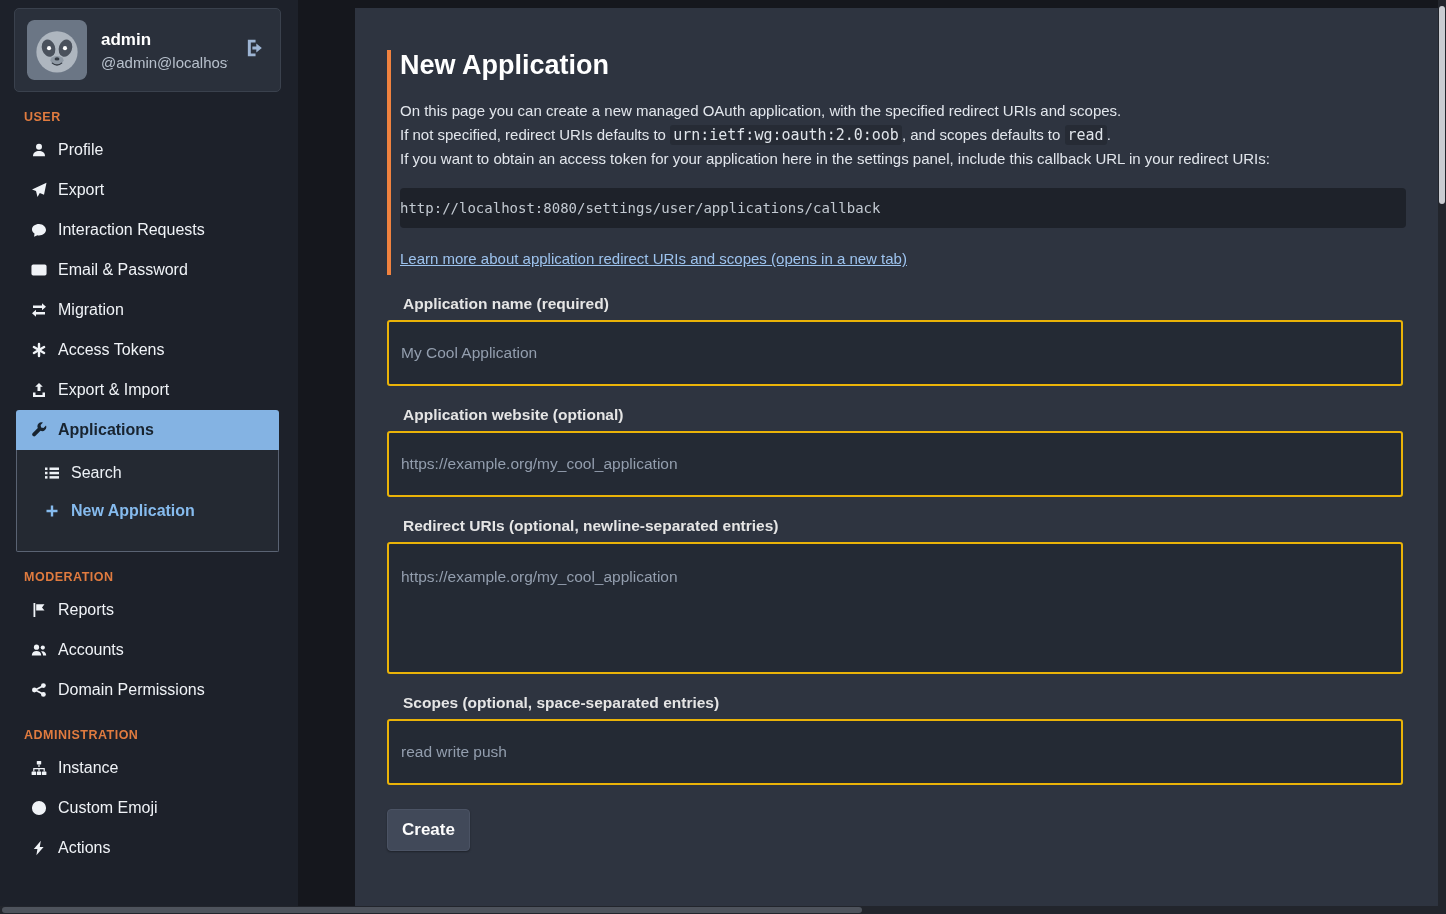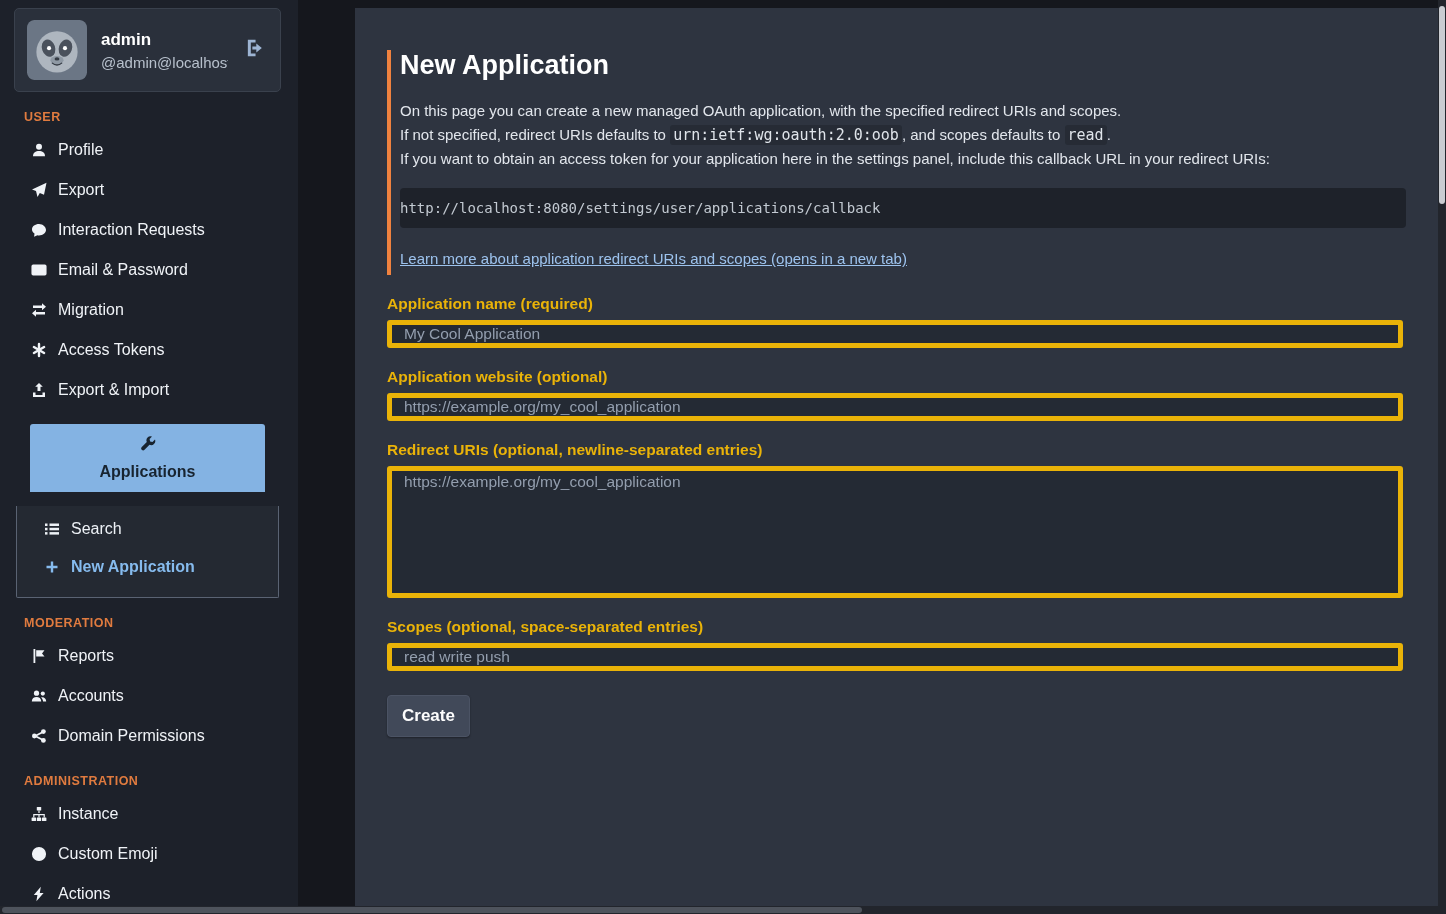--- a/index.html
+++ b/index.html
@@ -18,37 +18,37 @@
   .logout-btn { color:#9db4d3; flex:none; cursor:pointer; padding:2px; }
   .logout-btn svg { width:22px; height:22px; fill:currentColor; }
 
   .section-label { margin:18px 10px 6px; color:#e07b3f; font-size:12.5px; font-weight:bold; letter-spacing:.5px; }
 
   .nav-item { display:flex; align-items:center; gap:11px; padding:11px 14px; margin:0 2px; font-size:16px; color:#f0f3f7; cursor:pointer; border-radius:2px; }
   .icon { width:17px; height:17px; display:flex; align-items:center; justify-content:center; flex:none; }
   .icon svg { width:16px; height:16px; fill:currentColor; }
 
   .nav-group { margin:0 2px; }
-  .nav-item.active-parent { background:#84b3e3; color:#182430; font-weight:bold; margin:14px; border-radius:3px 3px 0 0;flex-direction:column; }
-  .submenu { border:1px solid #5a6373; border-top:none; background:#242932; padding:4px 0 11px; border-radius:0 0 2px 2px; }
+  .nav-item.active-parent { background:#84b3e3; color:#182430; font-weight:bold; margin:0; border-radius:3px 3px 0 0; }
+  .submenu { border:1px solid #5a6373; border-top:none; background:#242932; padding:4px 0 21px; border-radius:0 0 2px 2px; }
   .sub-item { display:flex; align-items:center; gap:11px; padding:10px 14px 10px 26px; font-size:16px; color:#edf1f6; cursor:pointer; }
   .sub-item.active { color:#86bbee; font-weight:bold; }
 
   
   .main { position:absolute; left:355px; top:8px; width:1083px; height:898px; background:#2e3440; padding:42px 0 0 32px; overflow:hidden; }
   .intro-block { border-left:4px solid #f0823f; padding-left:9px; width:1020px; }
   .page-title { font-size:27px; font-weight:bold; color:#ffffff; margin-bottom:18px; }
   .intro-block p { font-size:15px; line-height:24px; color:#e2e6ec; }
   .inline-code { font-family:"DejaVu Sans Mono", monospace; font-size:15px; background:#262b35; padding:1px 3px; border-radius:3px; color:#dfe4ea; }
   .callback-box { margin:17px 0 22px; background:#1e222a; border-radius:4px; padding:12px 0; font-family:"DejaVu Sans Mono", monospace; font-size:14px; color:#c3cad2; width:1006px; }
   .learn-link { color:#9dc3ee; font-size:15px; text-decoration:underline; display:inline-block; margin-bottom:8px; cursor:pointer; }
 
   .app-form { width:1016px; margin-top:10px; }
-  .field-label { display:block; font-weight:bold; font-size:15.5px; color:#eab308; margin:20px 0 7px; }
-  .app-form input, .app-form textarea { display:block; width:1016px; background:#242a34; border:5px solid #eab308; border-radius:3px; color:#e6eaf0; font-size:15.5px; padding:0 12px; font-family:"Liberation Sans", sans-serif; outline:none; }
+  .field-label { display:block; font-weight:bold; font-size:15.5px; color:#e5e5e5; margin:20px 16px 7px; }
+  .app-form input, .app-form textarea { display:block; width:1016px; background:#242a34; border:2px solid #eab308; border-radius:3px; color:#e6eaf0; font-size:15.5px; padding:22px 12px; font-family:"Liberation Sans", sans-serif; outline:none; }
   .app-form textarea { height:132px; resize:none; line-height:22px; }
   .app-form ::placeholder { color:#939eae; opacity:1; }
   .create-btn { margin-top:24px; background:#414959; border:1px solid #4b5364; border-radius:4px; color:#fdfdfd; font-weight:bold; font-size:17px; padding:10px 14px; cursor:pointer; font-family:"Liberation Sans", sans-serif; box-shadow:0 1px 2px rgba(0,0,0,.35); }
 
   
   .vscroll { position:absolute; right:0; top:0; width:8px; height:914px; background:#22252c; }
   .vthumb { position:absolute; right:1px; top:6px; width:6px; height:198px; background:#c9ccd1; border-radius:3px; cursor:pointer; }
   .hscroll { position:absolute; left:0; bottom:0; height:8px; width:1446px; background:#22252c; }
   .hthumb { position:absolute; left:2px; bottom:1px; height:6px; width:860px; background:#4e535c; border-radius:3px; cursor:pointer; }
 </style>

